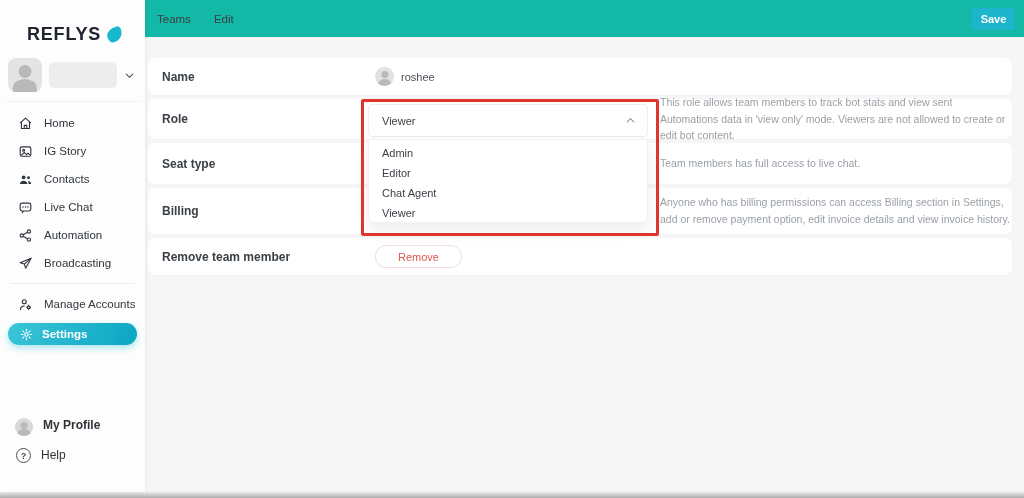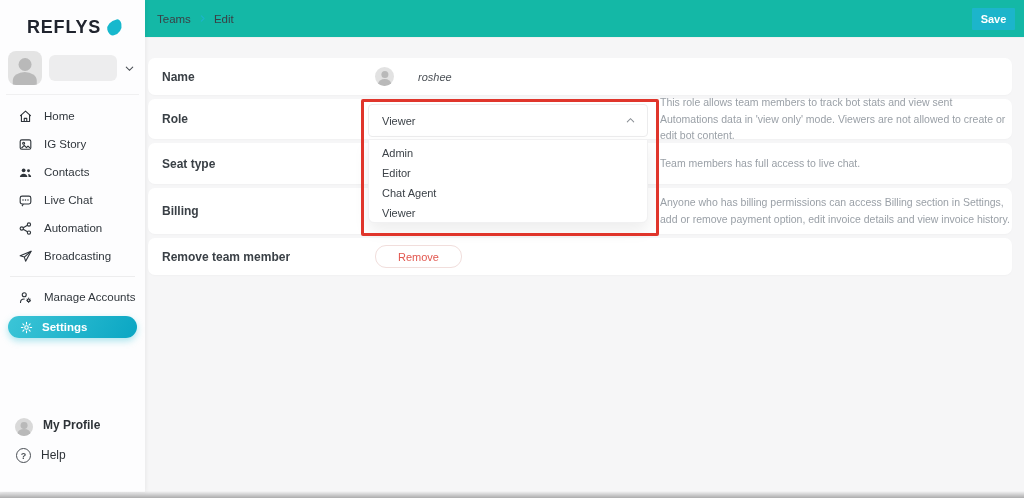--- a/index.html
+++ b/index.html
@@ -9,21 +9,21 @@
     font-family:"Liberation Sans", sans-serif;
     background:#f6f6f7; color:#3c4248;
   }
   svg { display:block; }
 
   
   .sidebar {
     position:absolute; left:0; top:0; width:145px; height:492px;
     background:#fdfdfe; box-shadow:1px 0 4px rgba(0,0,0,.06); z-index:2;
   }
-  .logo-row { display:flex; align-items:center; gap:6px; padding:17px 0 6px 27px; }
+  .logo-row { display:flex; align-items:center; gap:6px; padding:24px 0 6px 27px; }
   .logo-text { font-size:18px; font-weight:800; letter-spacing:.8px; color:#20242e; }
   .logo-mark {
     width:15px; height:15px; background:#17b8cd;
     border-radius:75% 25% 65% 35% / 55% 35% 65% 45%;
     transform:rotate(-12deg);
   }
   .profile-row {
     display:flex; align-items:center; margin:2px 6px 0 6px; padding:5px 4px 9px 2px;
     border-bottom:1px solid #f0f0f1; cursor:pointer;
   }
@@ -86,21 +86,21 @@
   
   .card {
     position:absolute; left:148px; width:864px; background:#fff; border-radius:7px;
     box-shadow:0 1px 2px rgba(0,0,0,.025); display:flex; align-items:center;
   }
   .card-label { position:absolute; left:14px; font-size:12px; font-weight:700; color:#3a4046; }
   .card-desc {
     position:absolute; left:512px; width:352px; font-size:10.5px; line-height:1.6;
     color:#9aa0a7;
   }
-  .name-value { position:absolute; left:227px; display:flex; align-items:center; gap:24px;font-style:italic; }
+  .name-value { position:absolute; left:227px; display:flex; align-items:center; gap:7px; }
   .name-avatar { width:19px; height:19px; border-radius:50%; background:#e2e2e2; }
   .name-text { font-size:11px; color:#4a4f55; }
   .remove-btn {
     position:absolute; left:227px; width:87px; height:23px; background:#fff;
     border:1px solid #f1dedc; border-radius:11px; color:#e2574f; font-size:11px;
     cursor:pointer; font-family:inherit;
   }
 
   
   .select-box {

